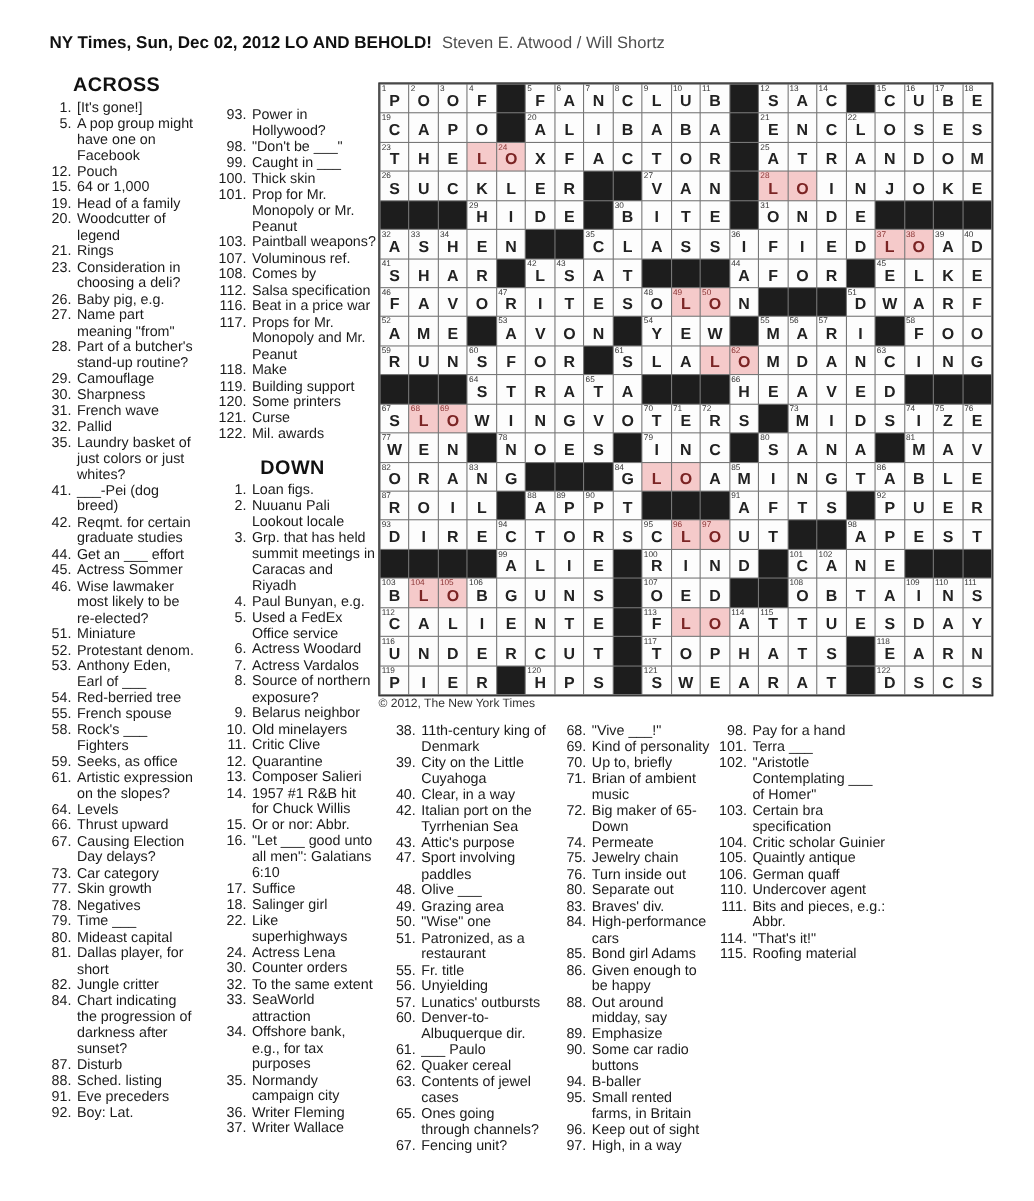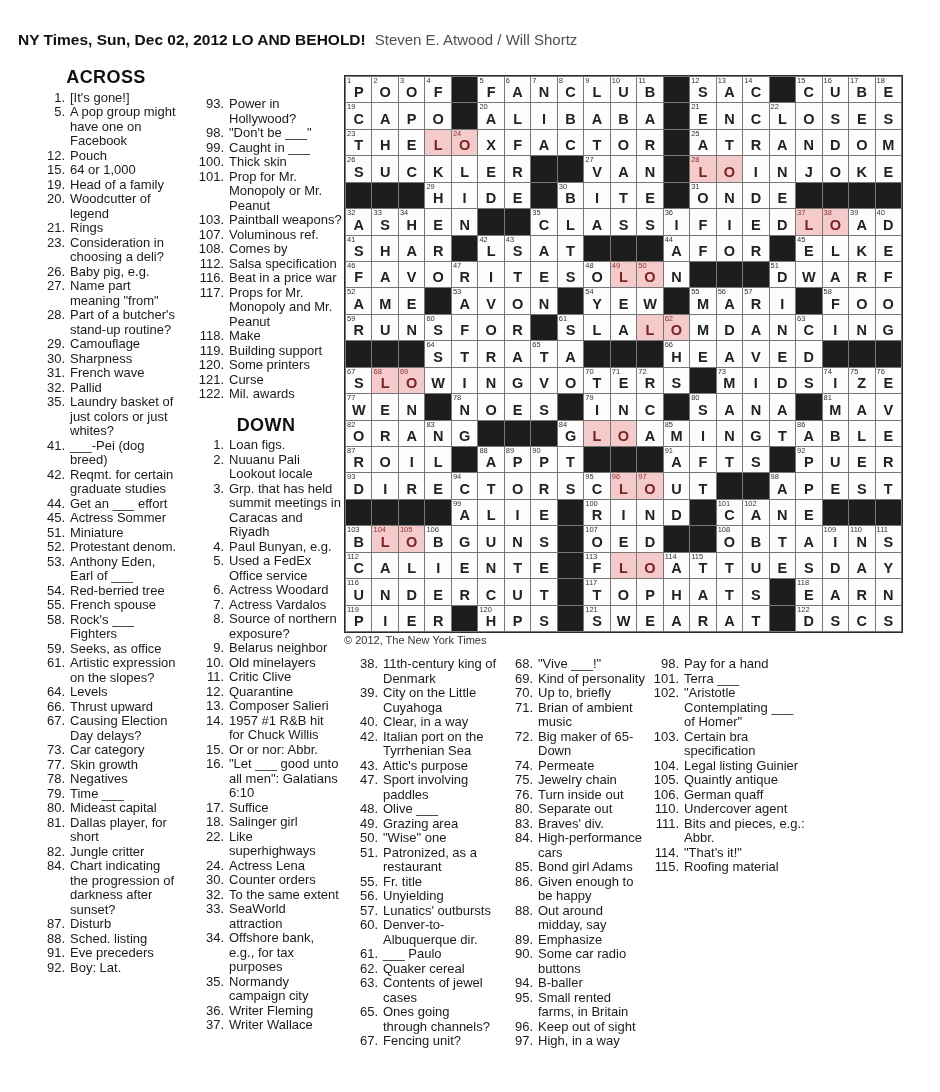--- a/index.html
+++ b/index.html
@@ -1,19 +1,19 @@
 <!DOCTYPE html>
 <html style="--black-cell: #1d1d1d; --shaded-cell: #f5caca; --shaded-letter: #7b2424;"><head>
 <meta charset="utf-8">
 <style>
   html,body{margin:0;padding:0;background:#ffffff;}
   .page{position:relative;width:940px;height:1092px;background:#fff;overflow:hidden;
         font-family:"Liberation Sans",sans-serif;color:#1f1f1f;}
   
-  .hdr{position:absolute;left:18px;top:31px;width:880px;white-space:nowrap;}
+  .hdr{position:absolute;left:45px;top:31px;width:880px;white-space:nowrap;}
   .hdr .title{font-size:15.5px;font-weight:bold;color:#111;}
   .hdr .byline{font-size:15px;color:#4f4f4f;margin-left:9px;}
   
   .col{position:absolute;font-size:13px;line-height:14.5px;}
   .col-left{left:31px;top:70px;width:150px;}
   .col-mid{left:190px;top:97px;width:152px;}
   .col-a{left:344px;top:657px;width:153px;}
   .col-b{left:499px;top:657px;width:150px;}
   .col-c{left:645px;top:657px;width:162px;}
   .section-head{font-size:18px;font-weight:bold;letter-spacing:.4px;margin:0 0 6px 0;color:#111;text-align:center;}
@@ -119,20 +119,24 @@
       </div>
       <div class="clue">
         <span class="cnum">44.</span>
         <span class="ctext">Get an ___ effort</span>
       </div>
       <div class="clue">
         <span class="cnum">45.</span>
         <span class="ctext">Actress Sommer</span>
       </div>
       <div class="clue">
+        <span class="cnum">46.</span>
+        <span class="ctext">Wise lawmaker most likely to be re-elected?</span>
+      </div>
+      <div class="clue">
         <span class="cnum">51.</span>
         <span class="ctext">Miniature</span>
       </div>
       <div class="clue">
         <span class="cnum">52.</span>
         <span class="ctext">Protestant denom.</span>
       </div>
       <div class="clue">
         <span class="cnum">53.</span>
         <span class="ctext">Anthony Eden, Earl of ___</span>
@@ -1867,21 +1871,21 @@
       <div class="clue">
         <span class="cnum">102.</span>
         <span class="ctext">"Aristotle Contemplating ___ of Homer"</span>
       </div>
       <div class="clue">
         <span class="cnum">103.</span>
         <span class="ctext">Certain bra specification</span>
       </div>
       <div class="clue">
         <span class="cnum">104.</span>
-        <span class="ctext">Legal listing Guinier</span>
+        <span class="ctext">Critic scholar Guinier</span>
       </div>
       <div class="clue">
         <span class="cnum">105.</span>
         <span class="ctext">Quaintly antique</span>
       </div>
       <div class="clue">
         <span class="cnum">106.</span>
         <span class="ctext">German quaff</span>
       </div>
       <div class="clue">

